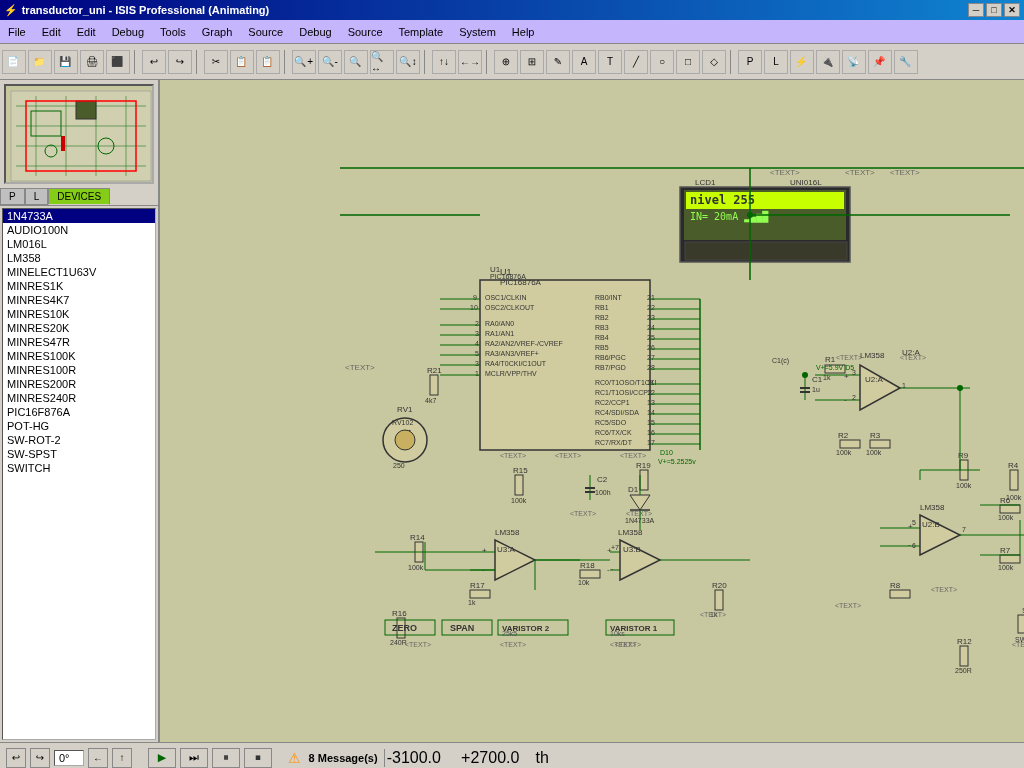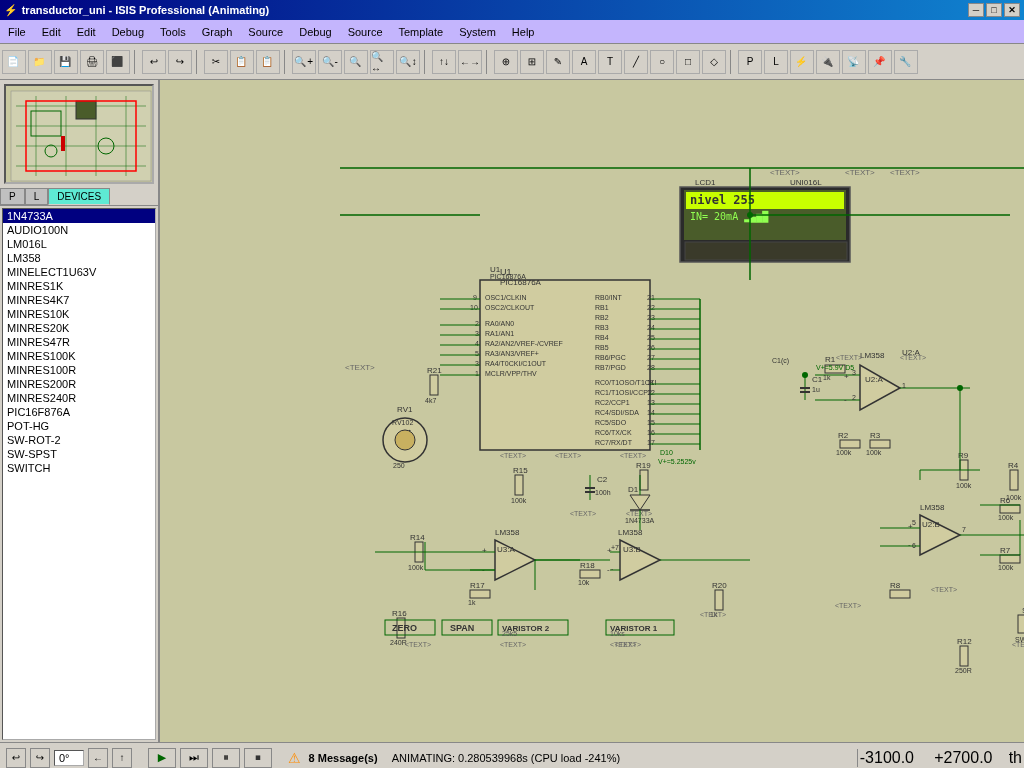--- a/index.html
+++ b/index.html
@@ -99,21 +99,21 @@
       border-bottom: 1px solid #888;
       background: #d4d0c8;
     }
     .dev-tab {
       padding: 2px 8px;
       font-size: 10px;
       border: 1px solid #888;
       cursor: pointer;
       background: #c0c0c0;
     }
-    .dev-tab.active { background: #5eead4; border-bottom: 1px solid #d4d0c8; }
+    .dev-tab.active { background: #84cc16; border-bottom: 1px solid #d4d0c8; }
 
     
     #device-list {
       flex: 1;
       overflow-y: auto;
       background: white;
       border: 1px inset #aaa;
       margin: 2px;
     }
     .device-item {
@@ -694,19 +694,18 @@
     <div class="nav-btn">↑</div>
     <div style="width:8px"></div>
     <div class="sim-btn" style="color:#006600;">▶</div>
     <div class="sim-btn">⏭</div>
     <div class="sim-btn">⏸</div>
     <div class="sim-btn" style="color:#333;">⏹</div>
     <div style="width:8px"></div>
     <span id="warning-icon">⚠</span>
     <span style="padding-left:4px;font-weight:bold;">8 Message(s)</span>
   </div>
-  <div id="status-msg">ANIMATING: 0.280539968s (CPU load -241%)</div>
   <div id="coords">
     <span id="coord-x">-3100.0</span>
     <span id="coord-y">+2700.0</span>
     <span>th</span>
   </div>
 </div>
 
 </body></html>

